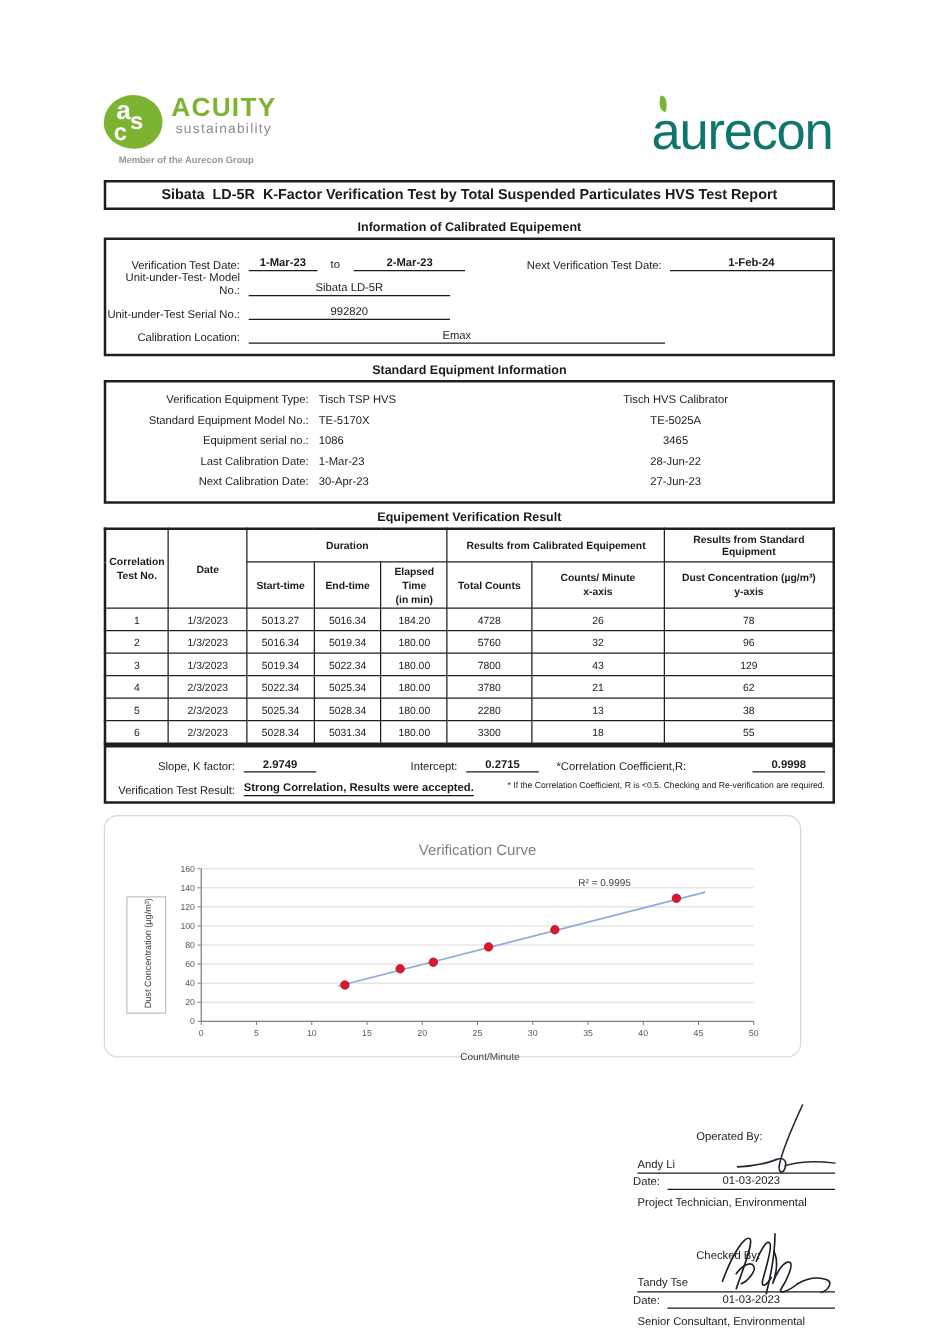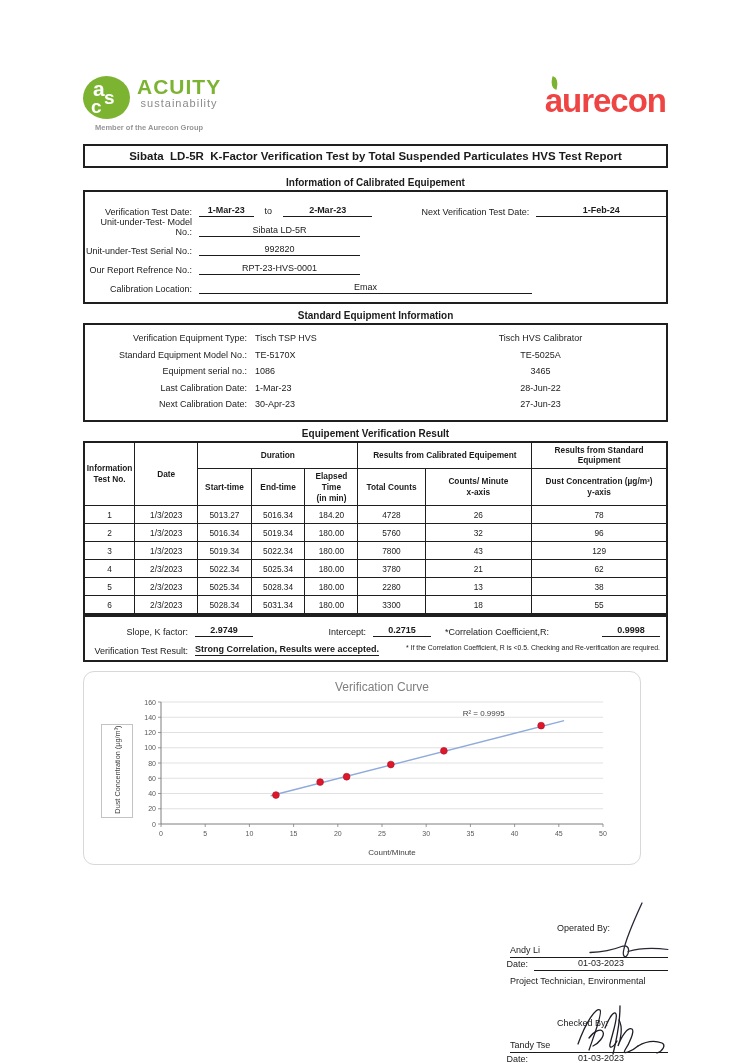--- a/index.html
+++ b/index.html
@@ -18,21 +18,21 @@
   .acuity-blob { width:47px; height:43px; background:#7cb432; border-radius:50% 50% 48% 52% / 52% 50% 50% 48%; position:relative; flex:0 0 auto; }
   .acuity-blob span { position:absolute; color:#ffffff; font-weight:bold; line-height:1; }
   .acuity-blob .m-a { font-size:21px; left:10px; top:2px; }
   .acuity-blob .m-s { font-size:19px; left:21px; top:12px; }
   .acuity-blob .m-c { font-size:19px; left:8px; top:21px; }
   .acuity-text { margin-left:7px; }
   .acuity-name { color:#7cb432; font-size:21px; font-weight:bold; letter-spacing:1px; line-height:1; }
   .acuity-sub { color:#8b8b8e; font-size:11px; letter-spacing:1px; text-align:center; line-height:1.2; }
   .acuity-tag { color:#96969a; font-size:7.5px; font-weight:bold; margin-top:4px; margin-left:12px; }
   .aurecon { position:relative; margin-top:8px; margin-right:2px; }
-  .aurecon-word { color:#ef4444; font-size:33px; font-weight:bold; letter-spacing:-1px; line-height:1; }
+  .aurecon-word { color:#0f766e; font-size:42px; font-weight:normal; letter-spacing:-1px; line-height:1; }
   .aurecon-leaf { position:absolute; left:6px; top:-7px; width:7px; height:12px; background:#7cb432; border-radius:0 85% 0 85%; transform:rotate(14deg); }
 
   
   .title-box { border:2px solid #1f1f1f; padding:4px 4px; text-align:center; margin-bottom:9px; }
   .title-box div { font-size:11.5px; font-weight:bold; white-space:pre-wrap; }
 
   .section-heading { text-align:center; font-size:10px; font-weight:bold; margin:6px 0 2px 0; }
 
   .box { border:2px solid #1f1f1f; }
 
@@ -57,21 +57,21 @@
   table.result th { font-weight:bold; line-height:1.3; }
   table.result td { height:18px; }
 
   
   .reg-box { padding:4px 4px 4px 0; font-size:9px; }
   .reg-row { display:flex; align-items:flex-end; min-height:16px; }
   .reg-val { border-bottom:1.4px solid #1b1b1b; font-weight:bold; text-align:center; min-width:58px; padding-bottom:1px; }
   .reg-foot { flex:1; text-align:right; font-size:6.9px; padding-right:2px; align-self:center; }
 
   
-  .chart-box { width:558px; height:194px; border:1.4px solid #d8d8d8; border-radius:11px; margin-top:9px; padding-top:8px; position:relative; }
+  .chart-box { width:558px; height:194px; border:1.4px solid #d8d8d8; border-radius:11px; margin-top:9px; padding-top:20px; position:relative; }
   .chart-title { text-align:center; color:#7f7f7f; font-size:12px; margin-bottom:2px; margin-left:40px; }
   .chart-flex { display:flex; align-items:center; }
   .ylabel-box { width:32px; height:94px; border:1px solid #c3c3c3; margin-left:17px; margin-top:2px; position:relative; flex:0 0 auto; }
   .ylabel-inner { position:absolute; width:90px; left:-29px; top:40px; transform:rotate(-90deg); transform-origin:center; font-size:7.3px; color:#404040; text-align:center; line-height:1.25; }
   .xlabel { text-align:center; font-size:8px; color:#404040; margin-top:4px; margin-left:60px; }
 
   
   .sig-row { display:flex; align-items:flex-end; font-size:9px;flex-direction:column; }
   .sig-label { width:115px; padding-left:4px; padding-bottom:12px; flex:0 0 auto; }
   .sig-line { width:158px; flex:0 0 auto; position:relative; border-bottom:1.5px solid #1b1b1b; padding-bottom:2px; }
@@ -126,24 +126,20 @@
     </div>
     <div class="info-row">
       <span class="lbl w-label">Unit-under-Test- Model No.:</span>
       <span class="uval" style="width:161px;">Sibata LD-5R</span>
     </div>
     <div class="info-row">
       <span class="lbl w-label">Unit-under-Test Serial No.:</span>
       <span class="uval" style="width:161px;">992820</span>
     </div>
     <div class="info-row">
-      <span class="lbl w-label">Our Report Refrence No.:</span>
-      <span class="uval" style="width:161px;">RPT-23-HVS-0001</span>
-    </div>
-    <div class="info-row">
       <span class="lbl w-label">Calibration Location:</span>
       <span class="uval" style="width:333px;">Emax</span>
     </div>
   </div>
 
   <div class="section-heading">Standard Equipment Information</div>
   <div class="box std-box">
     <div class="std-row">
       <span class="std-label">Verification Equipment Type:</span>
       <span class="std-col1">Tisch TSP HVS</span>
@@ -179,21 +175,21 @@
         <col style="width:9.2%">
         <col style="width:9.2%">
       <col style="width:9.1%">
         <col style="width:11.5%">
         <col style="width:18.3%">
         <col style="width:23.2%">
     </colgroup>
     <thead>
       <tr>
         <th rowspan="2">
-          <span>Information</span><br>
+          <span>Correlation</span><br>
           <span>Test No.</span>
         </th>
         <th rowspan="2">Date</th>
         <th colspan="3">Duration</th>
         <th colspan="2">Results from Calibrated Equipement</th>
         <th>Results from Standard Equipment</th>
       </tr>
       <tr>
         <th>Start-time</th>
         <th>End-time</th>

